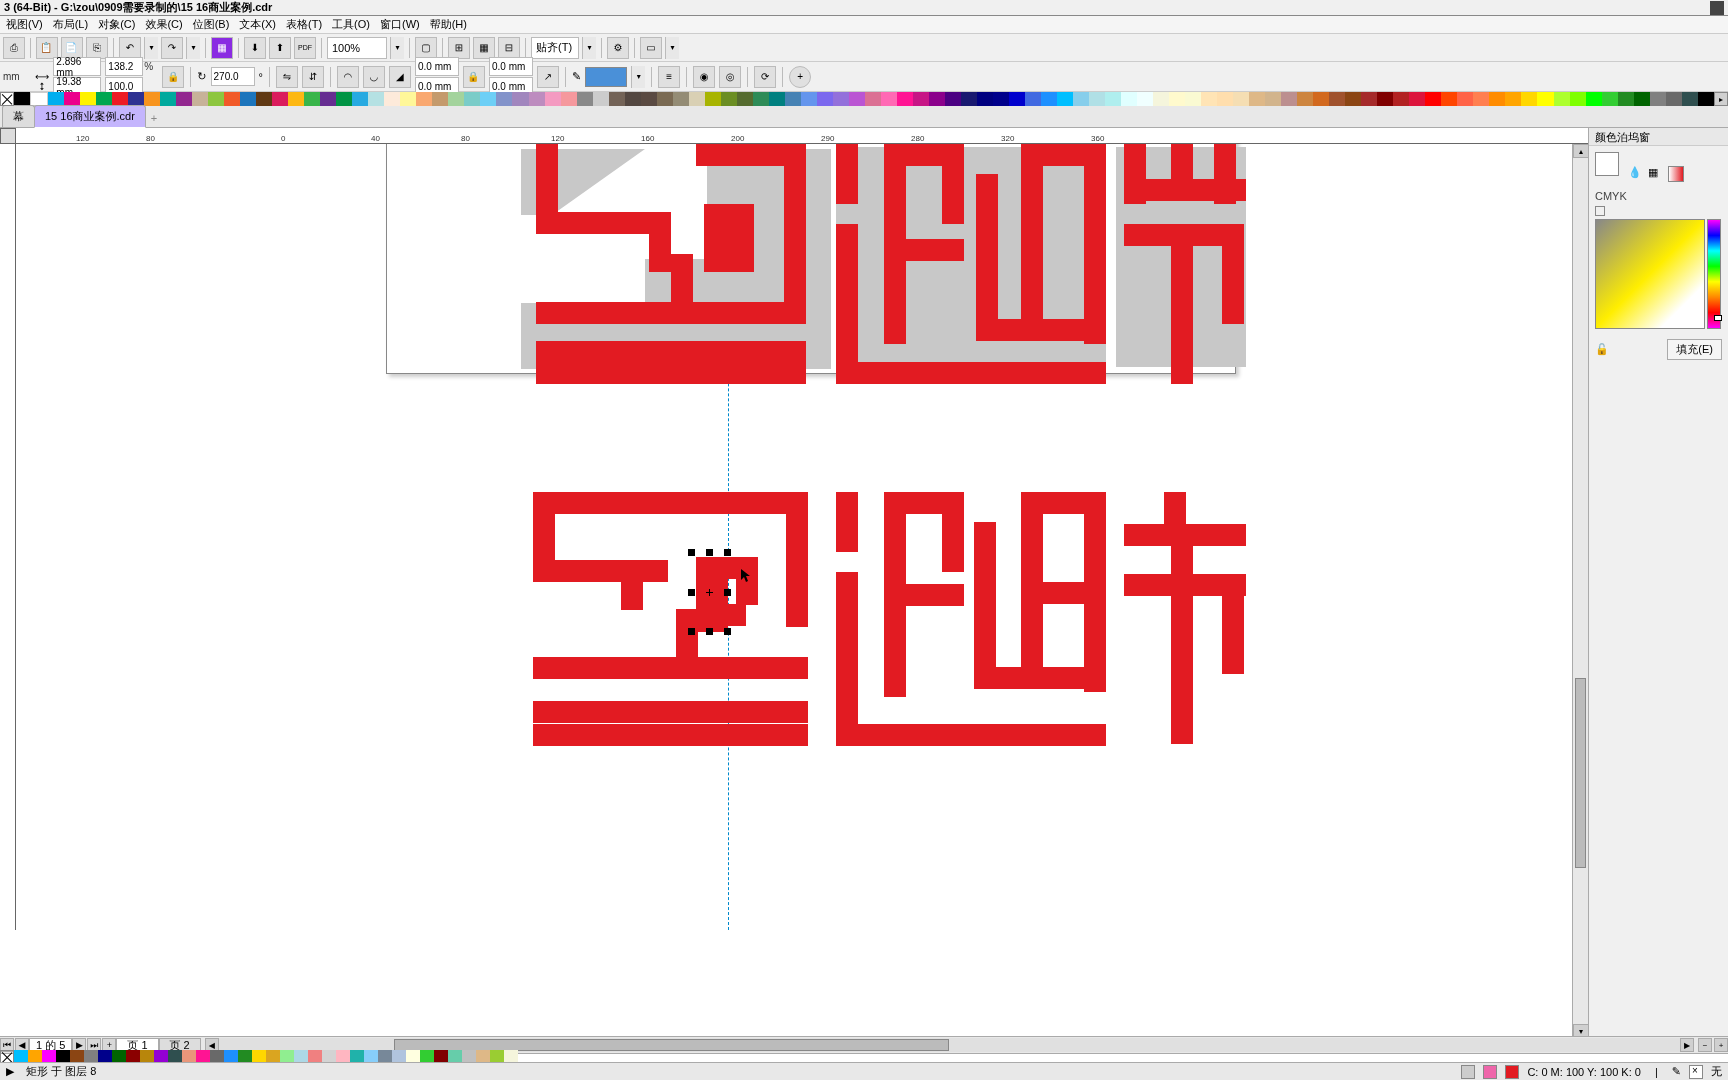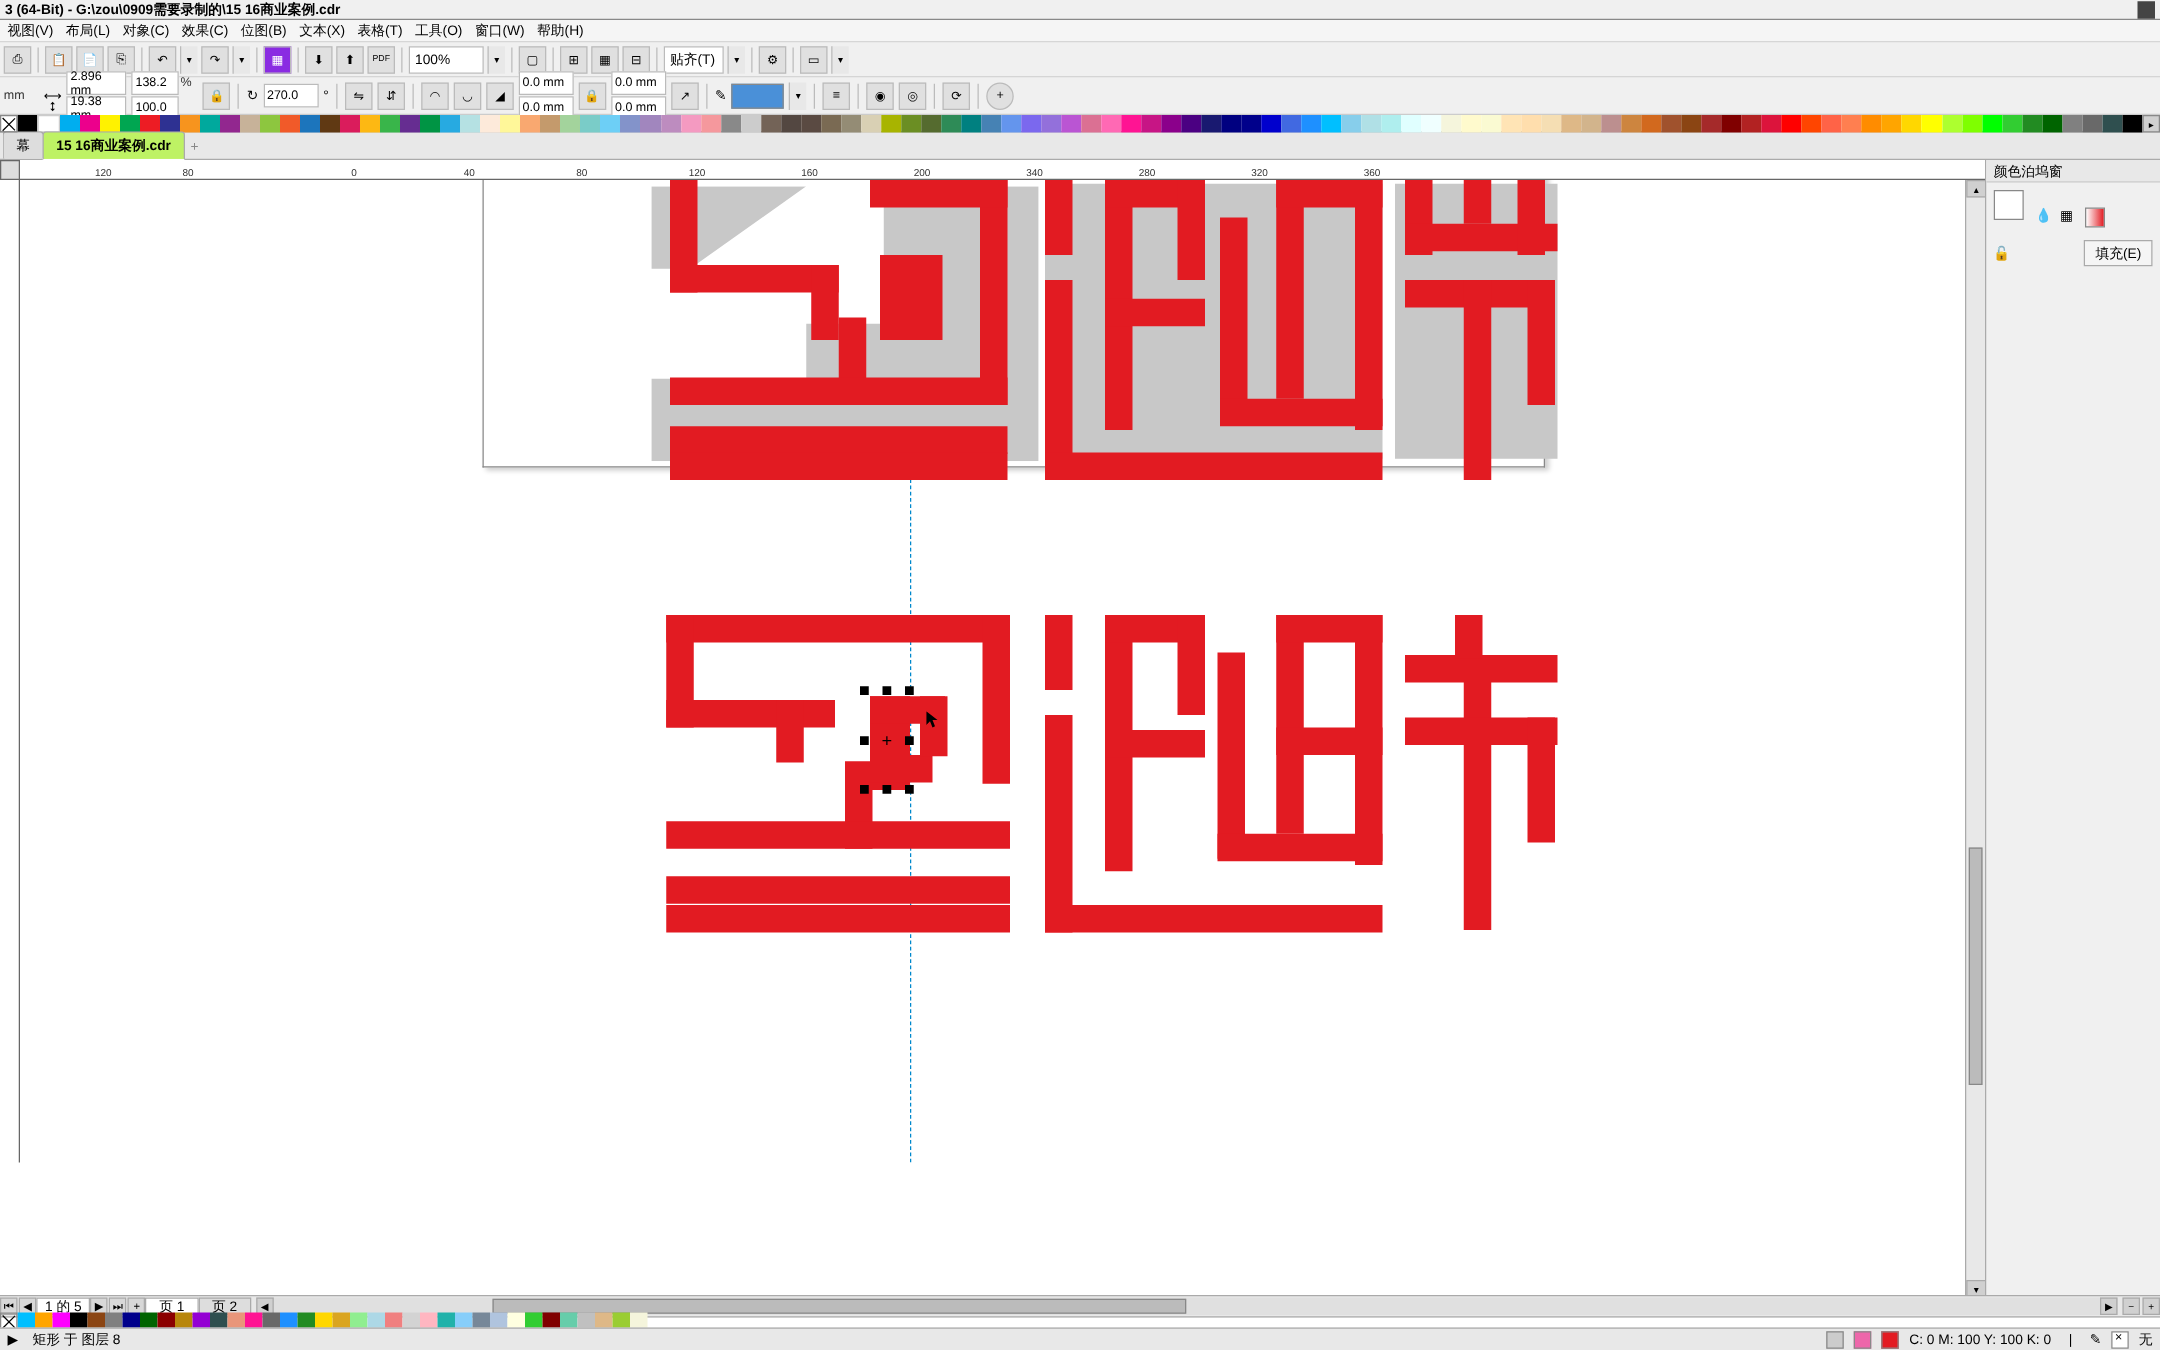--- a/index.html
+++ b/index.html
@@ -29,21 +29,21 @@
 .cb-scroll { width: 14px; height: 14px; background: #d0d0d0; border: 1px solid #888; display: flex; align-items: center; justify-content: center; font-size: 8px; }
 .cb-x { width: 14px; height: 14px; border: 1px solid #888; position: relative; }
 .cb-x::before, .cb-x::after { content: ''; position: absolute; width: 120%; height: 1px; background: #000; top: 50%; left: -10%; }
 .cb-x::before { transform: rotate(45deg); }
 .cb-x::after { transform: rotate(-45deg); }
 .cb-swatches { flex: 1; display: flex; }
 .cb-sw { flex: 1; height: 14px; }
 
 .tabbar { height: 22px; background: #e8e8e8; display: flex; align-items: flex-end; gap: 0; padding: 0 2px; border-bottom: 1px solid #aaa; }
 .tab { padding: 3px 10px; background: #ddd; border: 1px solid #aaa; border-bottom: none; border-radius: 3px 3px 0 0; font-size: 11px; margin-right: -1px; }
-.tab.active { background: #bef264; border-bottom: 1px solid #fff; margin-bottom: -1px; font-weight: bold; }
+.tab.active { background: #c4b5fd; border-bottom: 1px solid #fff; margin-bottom: -1px; }
 .tab-add { width: 18px; height: 18px; display: flex; align-items: center; justify-content: center; color: #888; }
 
 .workspace { position: relative; height: 802px; display: flex; }
 .ruler-h { position: absolute; top: 0; left: 16px; right: 0; height: 16px; background: #fff; border-bottom: 1px solid #666; overflow: hidden; }
 .ruler-v { position: absolute; top: 16px; left: 0; width: 16px; bottom: 0; background: #fff; border-right: 1px solid #666; }
 .ruler-corner { position: absolute; top: 0; left: 0; width: 16px; height: 16px; background: #ddd; border: 1px solid #666; }
 .ruler-h .tick { position: absolute; bottom: 0; font-size: 8px; color: #333; }
 .ruler-h .tick::before { content: ''; position: absolute; bottom: -12px; left: 0; width: 1px; height: 4px; background: #333; }
 
 .canvas-area { position: absolute; top: 16px; left: 16px; right: 0; bottom: 0; background: #fff; overflow: hidden; }
@@ -356,21 +356,21 @@
   <div class="ruler-corner"></div>
   <div class="ruler-h">
     <span class="tick" style="left:60px">120</span>
     <span class="tick" style="left:130px">80</span>
     <span class="tick" style="left:265px">0</span>
     <span class="tick" style="left:355px">40</span>
     <span class="tick" style="left:445px">80</span>
     <span class="tick" style="left:535px">120</span>
     <span class="tick" style="left:625px">160</span>
     <span class="tick" style="left:715px">200</span>
-    <span class="tick" style="left:805px">340</span>
+    <span class="tick" style="left:805px">290</span>
     <span class="tick" style="left:895px">280</span>
     <span class="tick" style="left:985px">320</span>
     <span class="tick" style="left:1075px">360</span>
     <span class="tick" style="right:4px">毫米</span>
   </div>
   <div class="ruler-v"></div>
 
   <div class="canvas-area">
 
     <div class="page-edge" style="left:370px;top:-20px;width:850px;height:250px;border-top:none"></div>
@@ -473,20 +473,30 @@
 </div>
 
 <div class="docker">
   <div class="docker-title">颜色泊坞窗</div>
   <div class="docker-body">
     <div class="color-preview"></div>
     <div class="color-tools">
       <div>💧</div>
       <div>▦</div>
       <div style="background:linear-gradient(90deg,#fff,#e21b22);border:1px solid #888"></div>
+    </div>
+    <div class="cmyk-area">
+      <h4>CMYK</h4>
+      <div class="small-sw"></div>
+      <div style="display:flex">
+        <div class="gradient-box"></div>
+        <div class="hue-strip">
+          <div class="hue-slider" style="top:88%"></div>
+        </div>
+      </div>
     </div>
     <div class="docker-bottom">
       <div class="lock-ic">🔓</div>
       <div class="fill-btn">填充(E)</div>
     </div>
   </div>
 </div>
 
 <div class="pagebar">
   <div class="page-nav">

